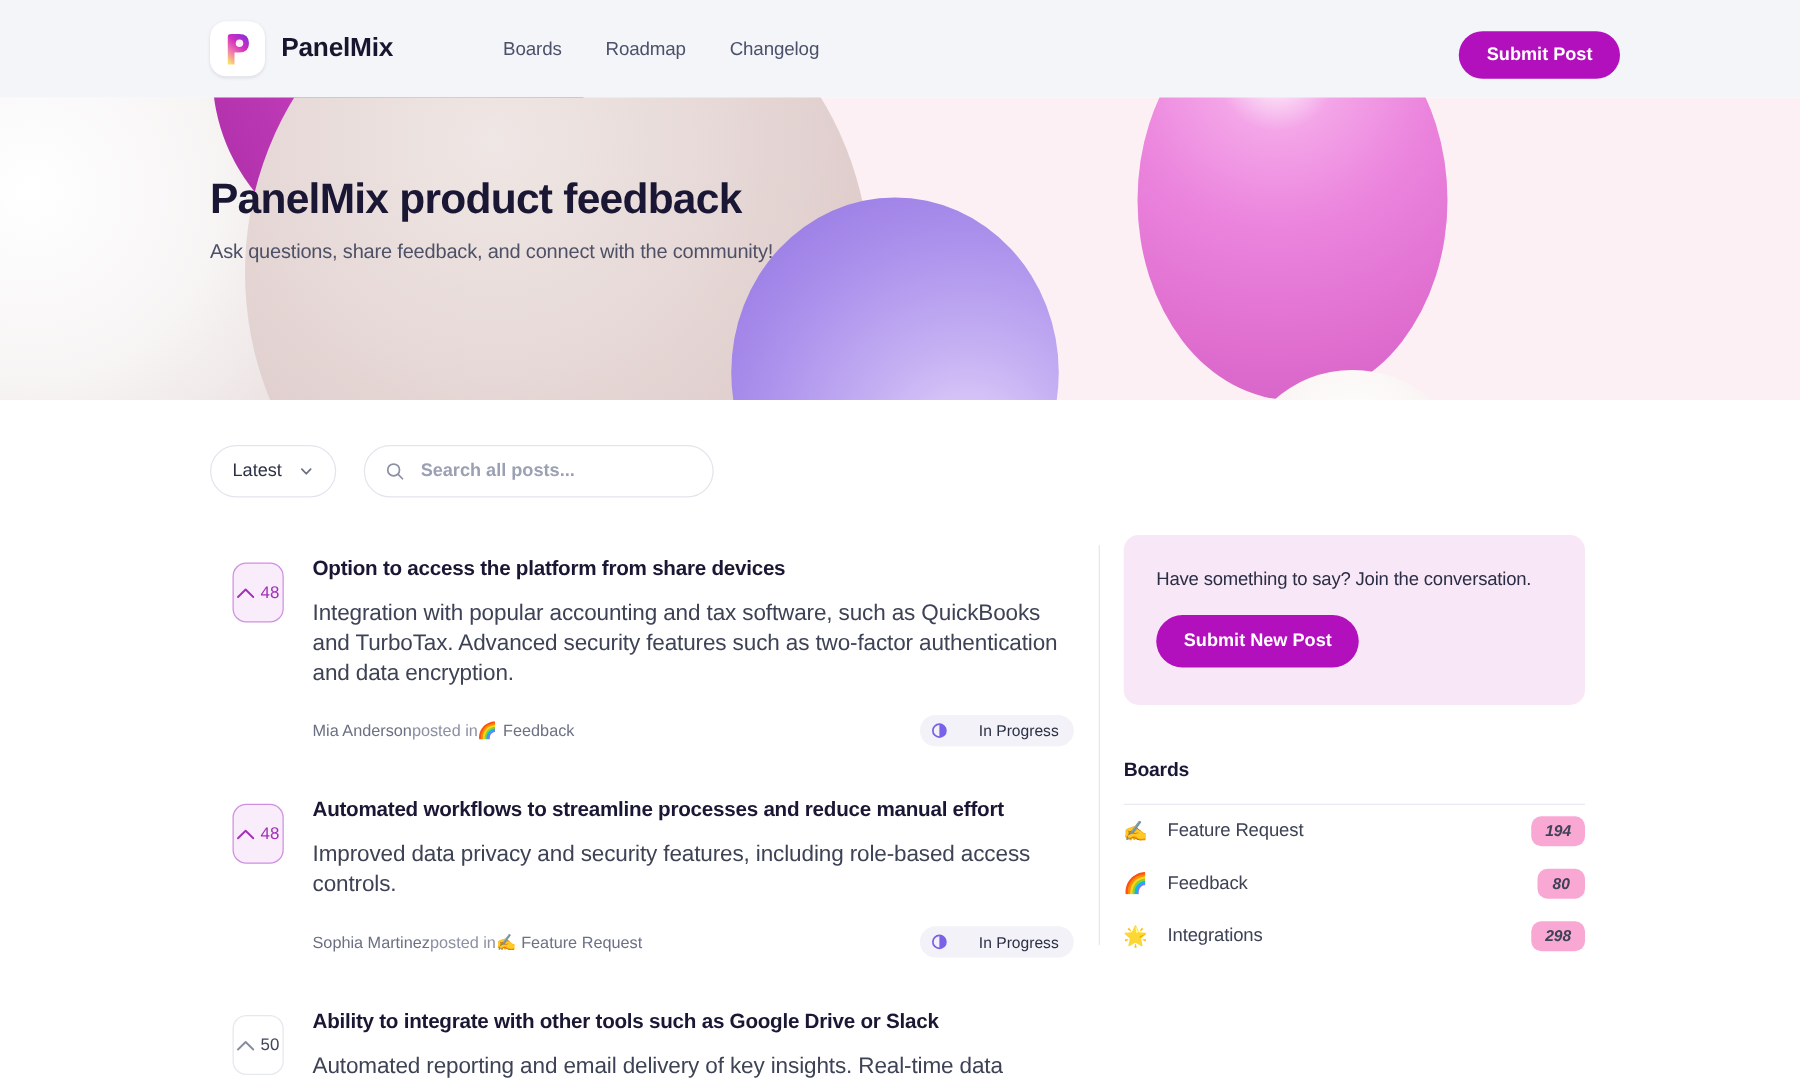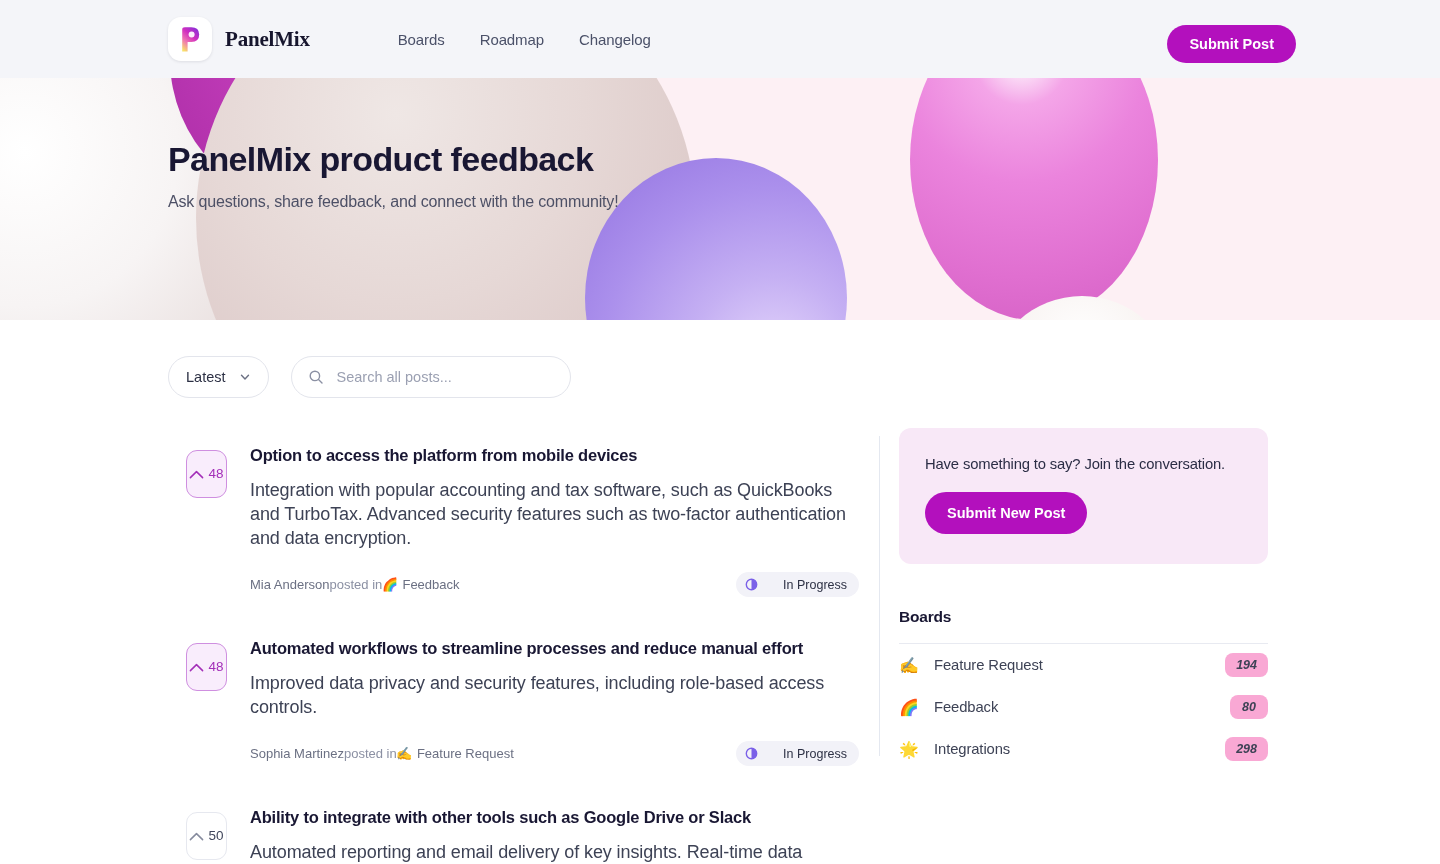--- a/index.html
+++ b/index.html
@@ -30,21 +30,20 @@
     box-shadow: 0 1px 3px rgba(20,20,43,.10);
     display: flex; align-items: center; justify-content: center;
     overflow: hidden;
     flex: 0 0 auto;
   }
   .brand-name {
     font-size: 21px;
     font-weight: 700;
     color: #17162e;
     letter-spacing: -0.2px;
-    font-family: Liberation Serif, serif;
   }
   .nav { display: flex; align-items: center; gap: 35px; margin-left: 88px; }
   .nav a {
     font-size: 15px;
     color: #4b5169;
     text-decoration: none;
     letter-spacing: -0.1px;
   }
   .submit-post-btn {
     position: absolute;
@@ -125,20 +124,21 @@
     gap: 11px;
   }
   .search-box input {
     border: none;
     outline: none;
     background: transparent;
     font-size: 14.5px;
     color: #2c3044;
     font-family: "Liberation Sans", sans-serif;
     width: 100%;
+    font-weight: bold;
   }
   .search-box input::placeholder { color: #9ba0b2; }
 
   
   .body-grid {
     display: flex;
     padding-top: 30px;
   }
   .posts-col { width: 691px; flex: 0 0 691px; }
   .divider-col {
@@ -379,21 +379,21 @@
       <div class="post">
         <button class="vote-btn voted">
           <span style="display:flex;">
             <svg width="15" height="9" viewBox="0 0 15 9">
                 <path d="M1.4 7.6 L7.5 1.6 L13.6 7.6" fill="none" stroke="#a32fb8" stroke-width="1.5" stroke-linecap="round" stroke-linejoin="round"></path>
               </svg>
           </span>
           <span class="vote-count">48</span>
         </button>
         <div class="post-main">
-          <h3 class="post-title">Option to access the platform from mobile devices</h3>
+          <h3 class="post-title">Option to access the platform from share devices</h3>
           <p class="post-desc">Integration with popular accounting and tax software, such as QuickBooks and TurboTax. Advanced security features such as two-factor authentication and data encryption.</p>
           <div class="post-footer">
             <div class="post-meta">
               <span class="meta-author">Mia Anderson</span>
               <span class="meta-mid"> posted in </span>
               <span class="meta-board">
                 <span class="board-emoji">🌈</span>
                 <span>Feedback</span>
               </span>
             </div>

